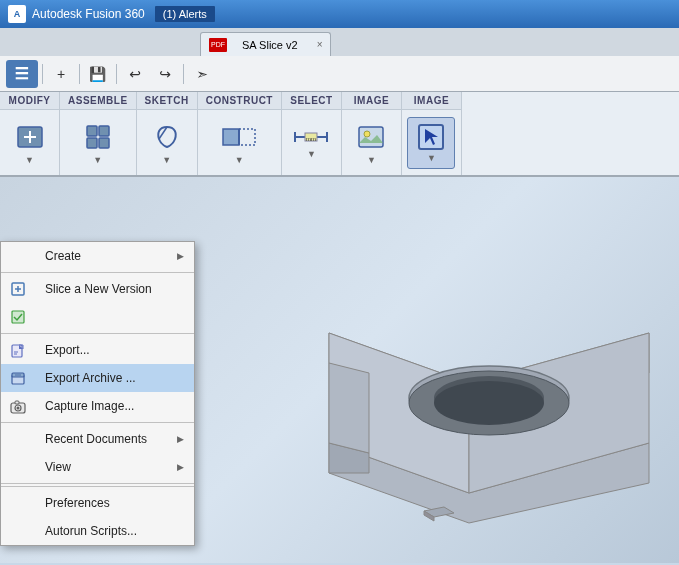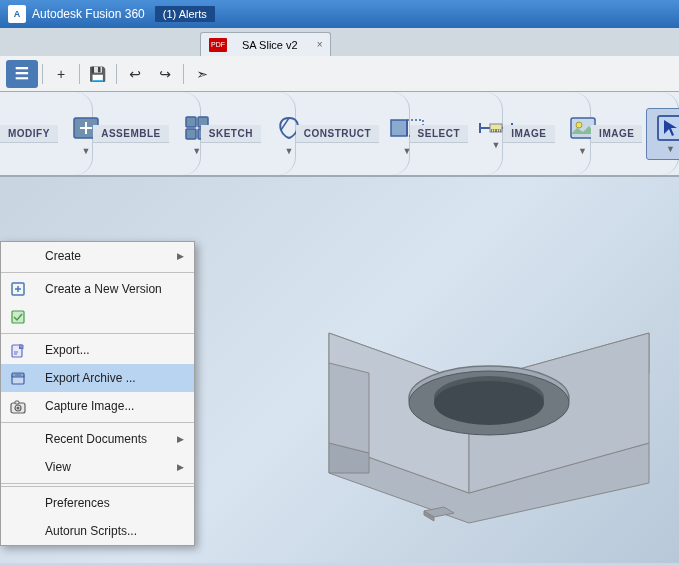--- a/index.html
+++ b/index.html
@@ -77,25 +77,24 @@
 
     
     .ribbon {
       background: #e8eef4;
       border-bottom: 2px solid #a0aab4;
       display: flex;
       height: 85px;
     }
     .ribbon-section {
       display: flex;
-      flex-direction: row;
+      flex-direction: column;
       align-items: center;
       border-right: 1px solid #c0cad4;
       min-width: 60px;
-      border-radius: 18px;
     }
     .ribbon-section-label {
       font-size: 10px;
       color: #446;
       padding: 3px 8px;
       font-weight: bold;
       letter-spacing: 0.5px;
       border-bottom: 1px solid #c0cad4;
       width: 100%;
       text-align: center;
@@ -319,21 +318,21 @@
 
     <div class="menu-separator"></div>
 
     <div class="menu-item">
       <div class="menu-icon">
         <svg width="16" height="16" viewBox="0 0 16 16">
           <rect x="2" y="2" width="12" height="12" rx="1" fill="none" stroke="#4a7ab5" stroke-width="1.5"></rect>
           <path d="M5 8 L11 8 M8 5 L8 11" stroke="#4a7ab5" stroke-width="1.5"></path>
         </svg>
       </div>
-      <span>Create a New Version</span>
+      <span>Slice a New Version</span>
     </div>
 
     <div class="menu-item">
       <div class="menu-icon">
         <svg width="16" height="16" viewBox="0 0 16 16">
           <rect x="2" y="2" width="12" height="12" rx="1" fill="#d0e8d0" stroke="#40a040" stroke-width="1.2"></rect>
           <path d="M4 8 L7 11 L12 5" stroke="#40a040" stroke-width="1.5" fill="none"></path>
         </svg>
       </div>
     </div>

